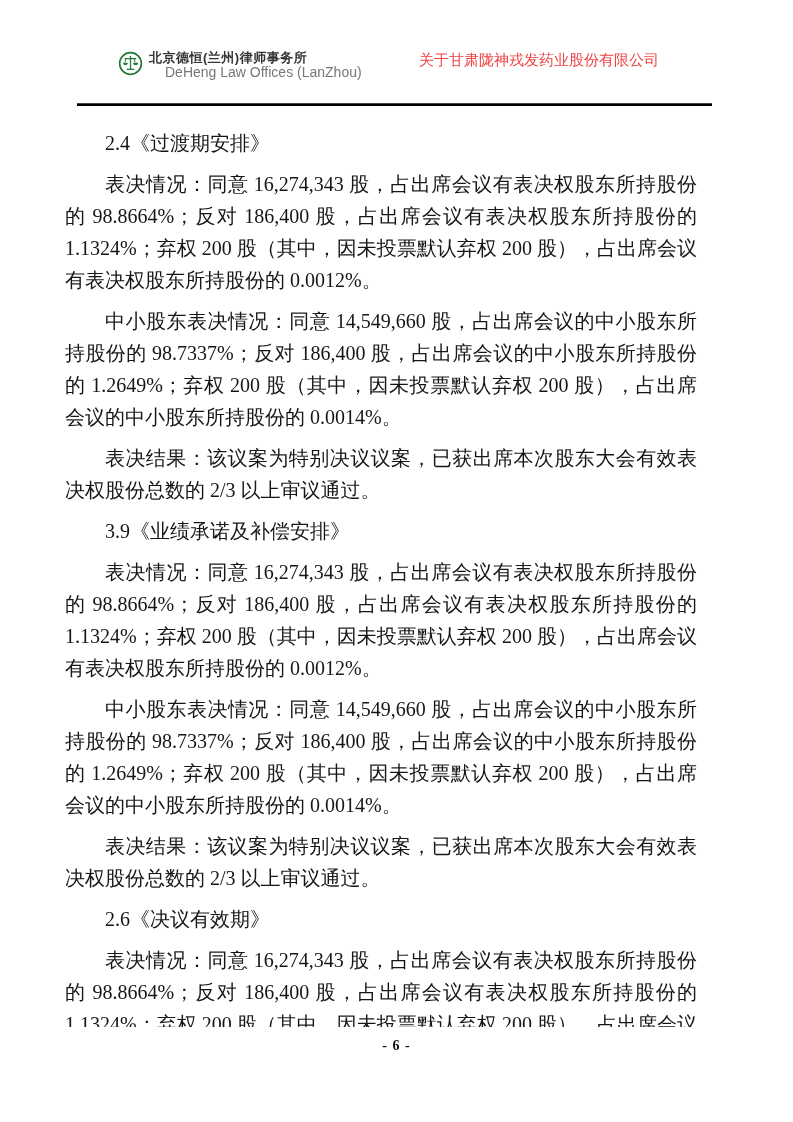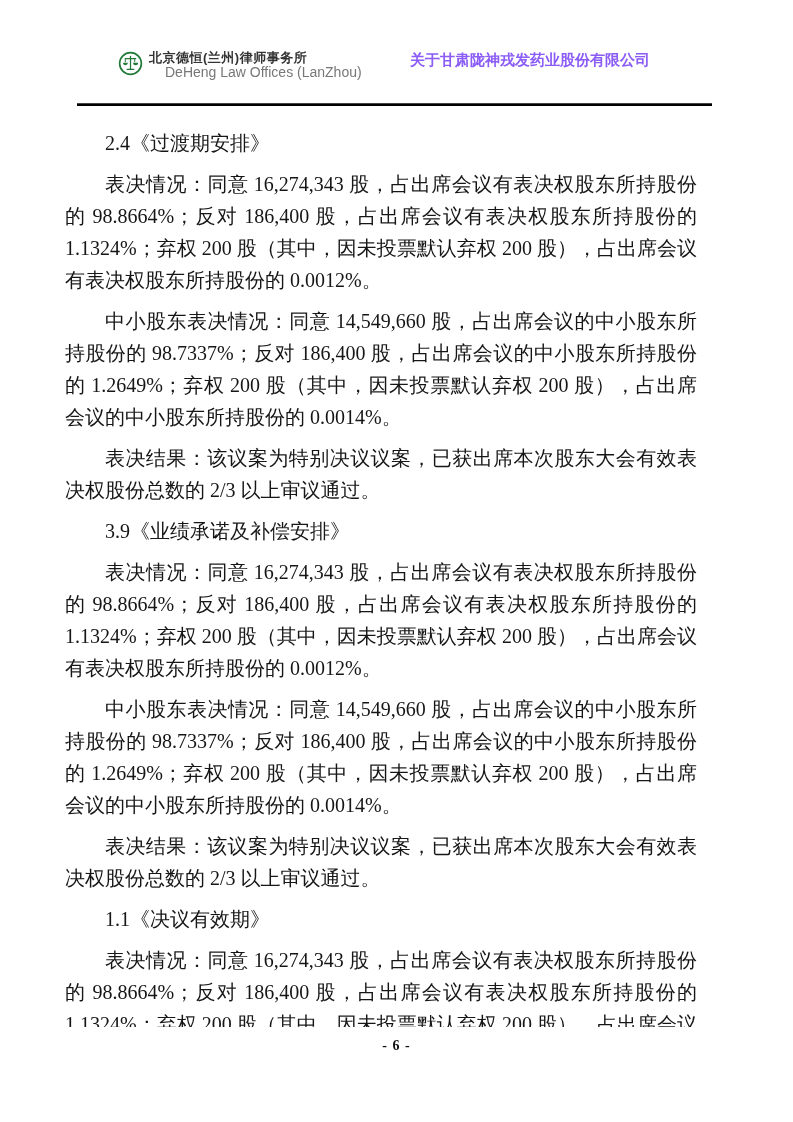--- a/index.html
+++ b/index.html
@@ -8,35 +8,35 @@
     width:793px; height:1122px;
     margin:0 auto;
     background:#ffffff;
     overflow:hidden;
     font-family:"Liberation Serif","DejaVu Serif",serif;
     color:#161616;
   }
 
   
   .header {
-    position:absolute; top:50px; left:118px; right:143px;
+    position:absolute; top:50px; left:118px; right:134px;
     display:flex; justify-content:space-between; align-items:flex-start;
   }
   .logo { display:flex; align-items:flex-start; gap:6px; }
   .logo-emblem { flex:0 0 auto; margin-top:1px; }
   .logo-text { display:flex; flex-direction:column; }
   .logo-cn {
     font-family:"Liberation Sans","DejaVu Sans",sans-serif;
     font-size:13px; font-weight:bold; color:#333; letter-spacing:0.5px; line-height:16px;
   }
   .logo-en {
     font-family:"Liberation Sans","DejaVu Sans",sans-serif;
     font-size:14px; color:#777; line-height:13px;padding-left:16px;
   }
-  .doc-title { text-align:right; font-size:15px; line-height:21px; color:#8b5cf6;font-weight:bold; }
+  .doc-title { text-align:right; font-size:15px; line-height:21px; color:#ef4444; }
 
   
   .header-rule {
     position:absolute; top:103px; left:77px; width:635px; height:3px;
     border-top:1px solid #444; border-bottom:2px solid #000;
     box-sizing:border-box;
   }
 
   
   .doc-body {
@@ -97,21 +97,21 @@
   <div>
     <p class="section-heading">3.9《业绩承诺及补偿安排》</p>
     <div>
           <p class="para">表决情况：同意 16,274,343 股，占出席会议有表决权股东所持股份的 98.8664%；反对 186,400 股，占出席会议有表决权股东所持股份的 1.1324%；弃权 200 股（其中，因未投票默认弃权 200 股），占出席会议有表决权股东所持股份的 0.0012%。</p>
           <p class="para">中小股东表决情况：同意 14,549,660 股，占出席会议的中小股东所持股份的 98.7337%；反对 186,400 股，占出席会议的中小股东所持股份的 1.2649%；弃权 200 股（其中，因未投票默认弃权 200 股），占出席会议的中小股东所持股份的 0.0014%。</p>
           <p class="para">表决结果：该议案为特别决议议案，已获出席本次股东大会有效表决权股份总数的 2/3 以上审议通过。</p>
         </div>
   </div>
 
   <div>
-    <p class="section-heading">1.1《决议有效期》</p>
+    <p class="section-heading">2.6《决议有效期》</p>
     <div>
           <p class="para">表决情况：同意 16,274,343 股，占出席会议有表决权股东所持股份的 98.8664%；反对 186,400 股，占出席会议有表决权股东所持股份的 1.1324%；弃权 200 股（其中，因未投票默认弃权 200 股），占出席会议有表决权股东所持</p>
         </div>
   </div>
 </div>
 
   <div class="footer">
     <span>- 6 -</span>
   </div>
 

